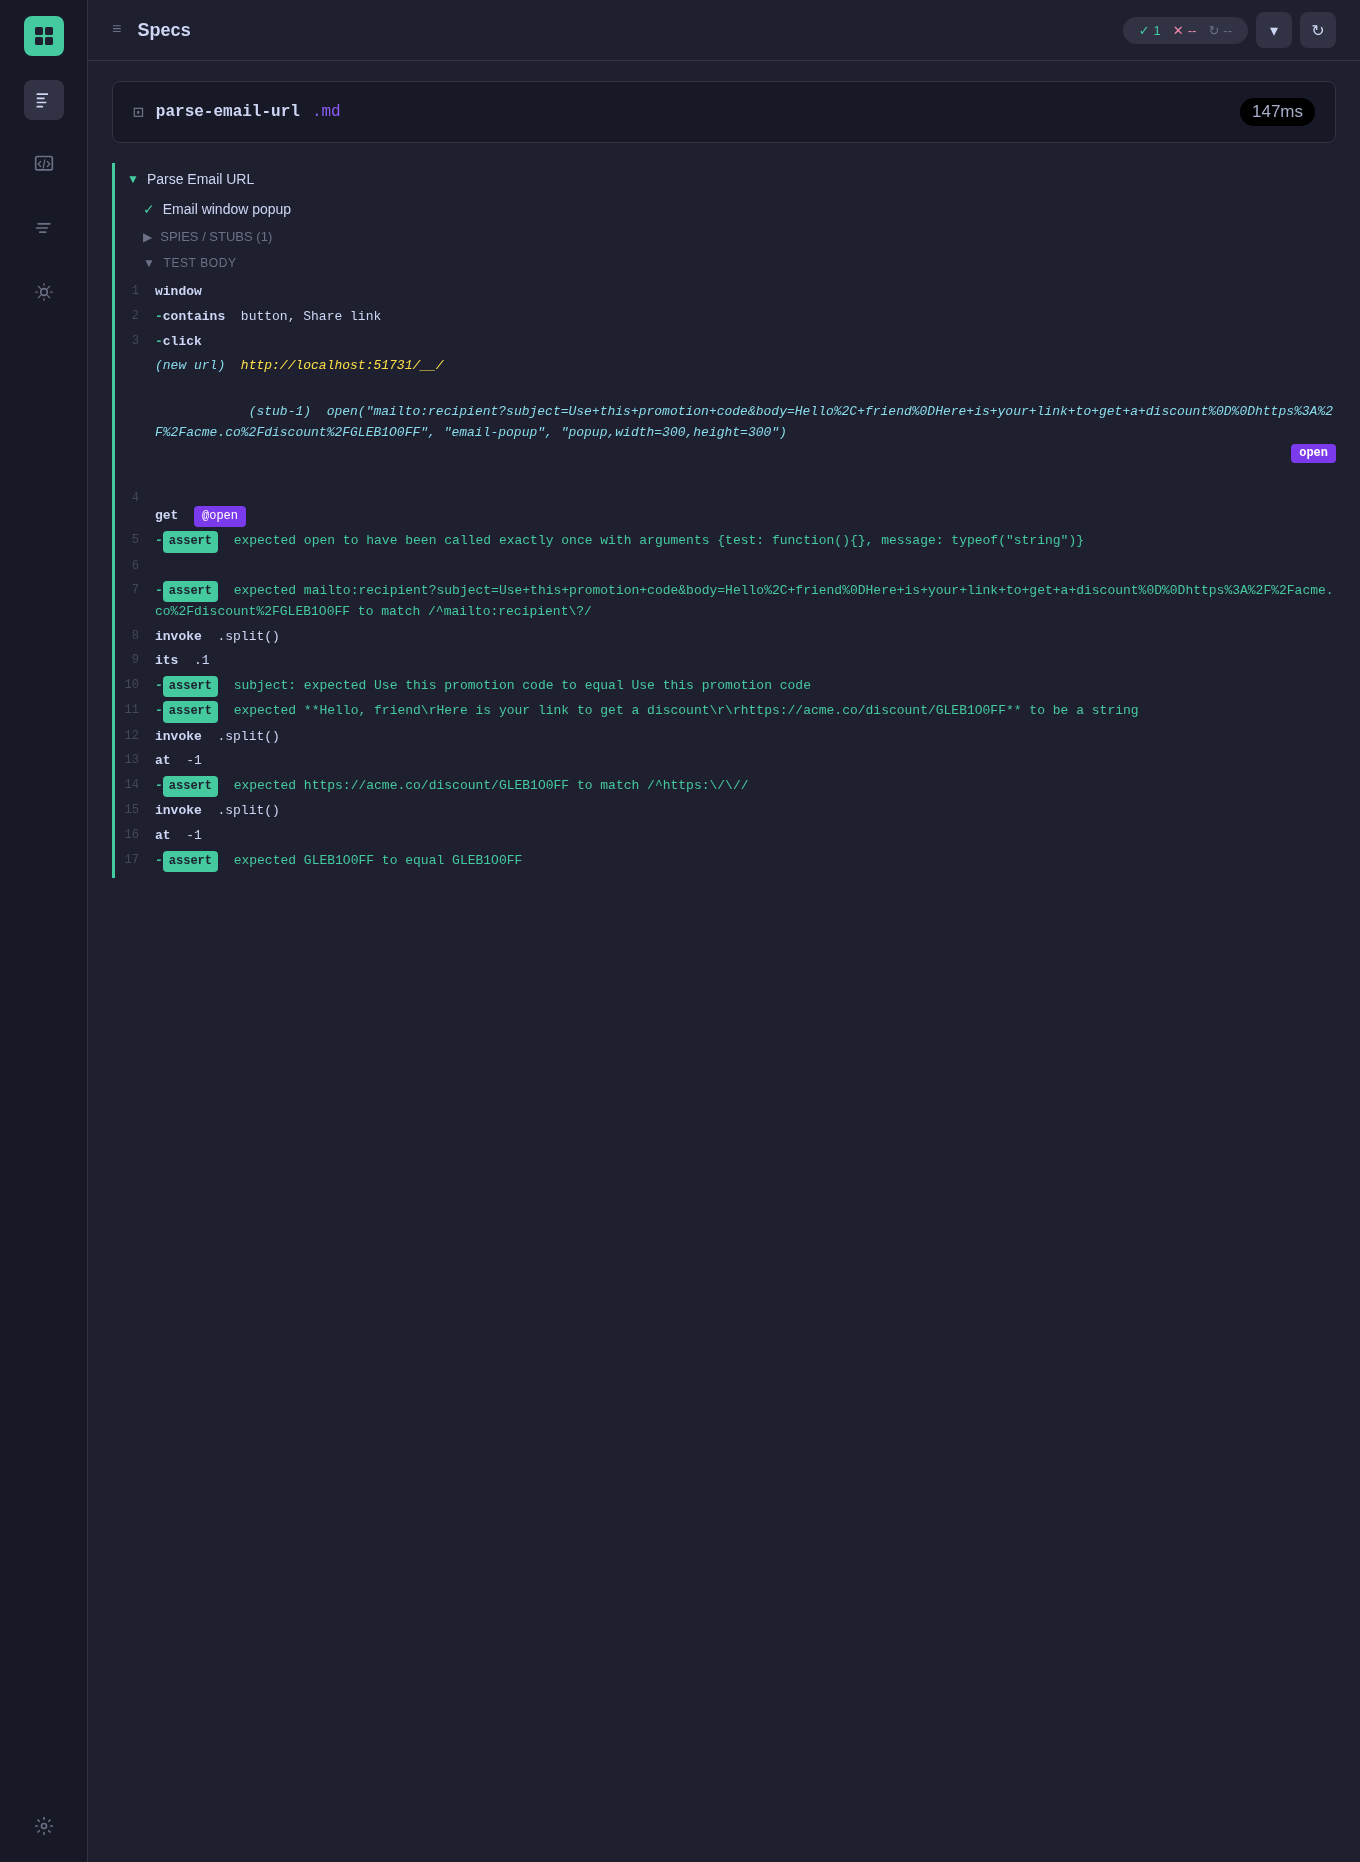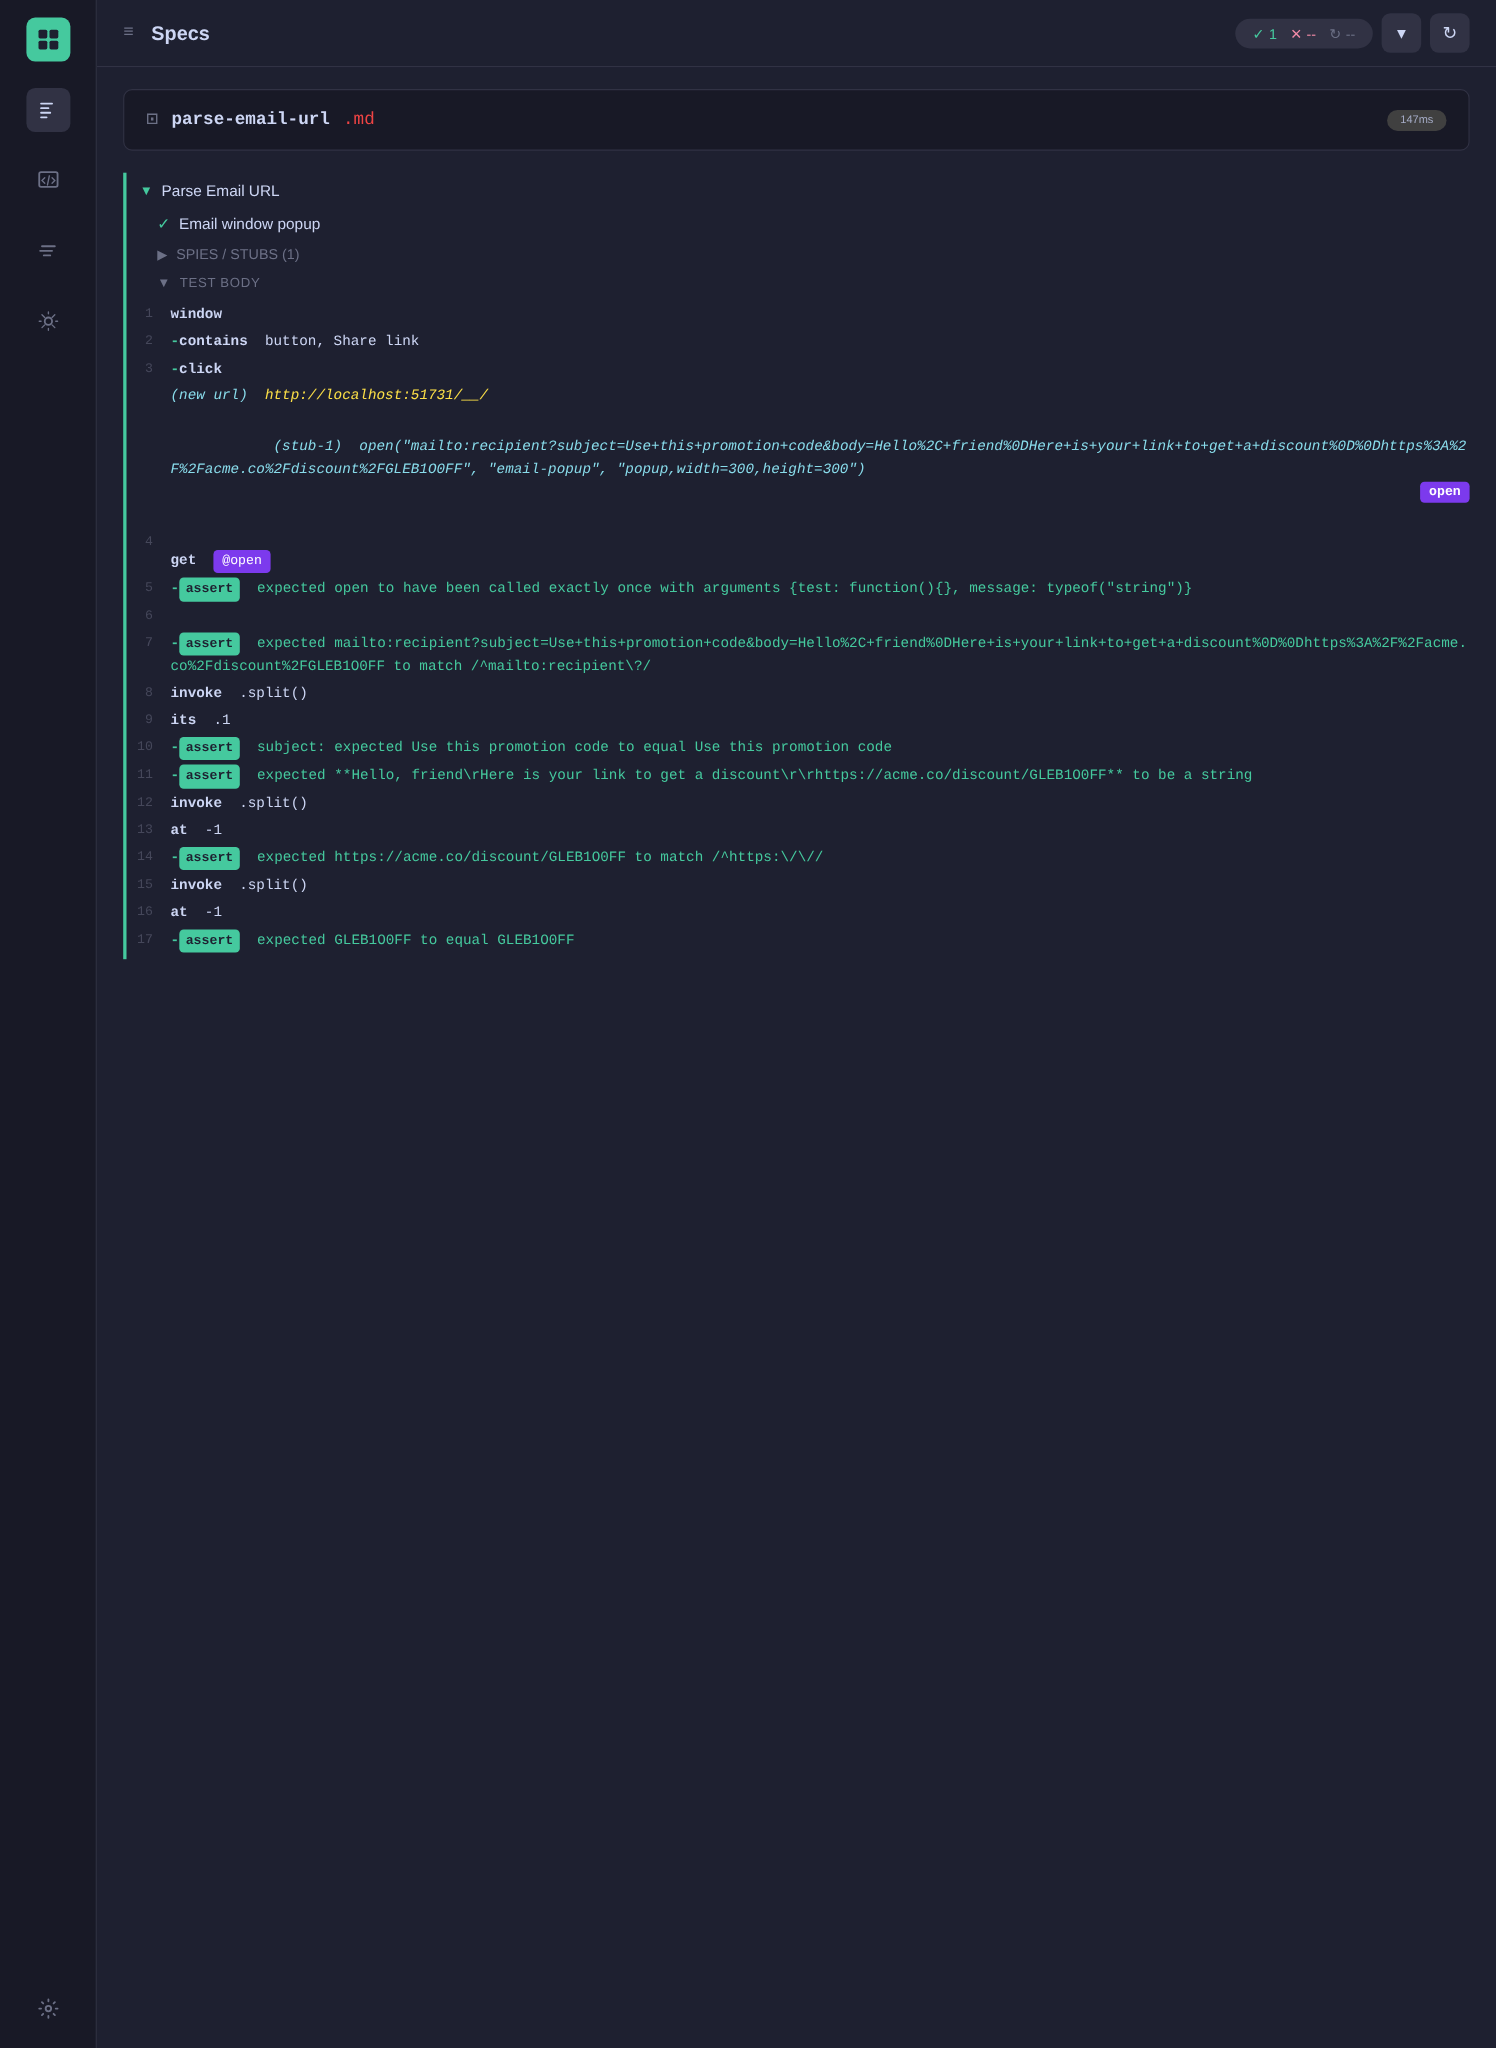--- a/index.html
+++ b/index.html
@@ -139,28 +139,28 @@
     }
     .file-name {
       font-family: 'Courier New', monospace;
       font-size: 16px;
       font-weight: bold;
       color: #cdd6f4;
     }
     .file-ext {
       font-family: 'Courier New', monospace;
       font-size: 16px;
-      color: #ef4444;
+      color: #8b5cf6;
     }
     .file-time {
-      background: #404040;
+      background: #000000;
       border-radius: 16px;
       padding: 4px 12px;
       font-family: sans-serif;
-      font-size: 10px;
+      font-size: 17px;
       color: #a6adc8;
     }
 
     
     .spec-container {
       border-left: 3px solid #45c99e;
       padding-left: 0;
     }
 
     

